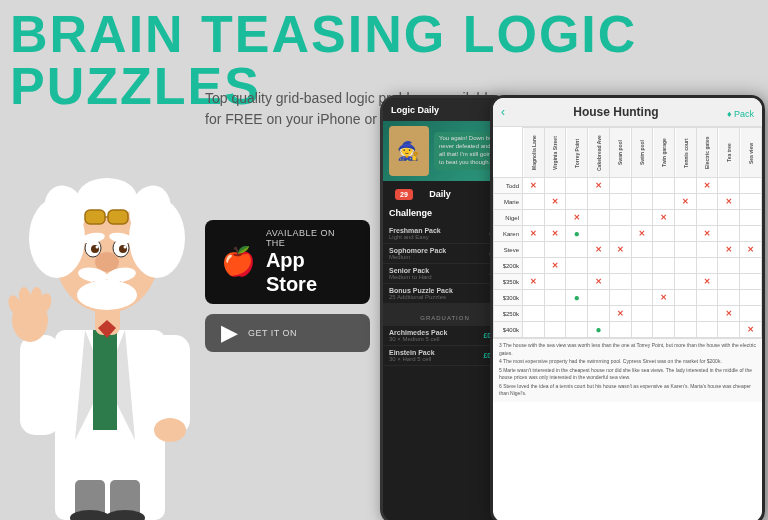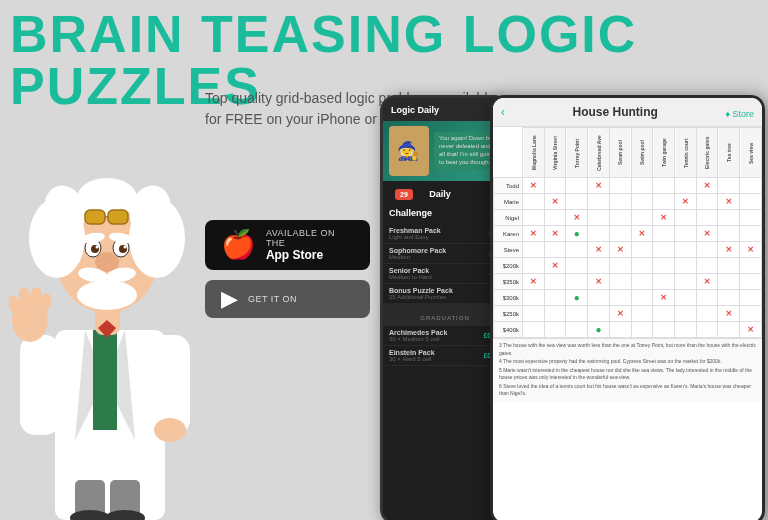--- a/index.html
+++ b/index.html
@@ -71,21 +71,21 @@
     }
 
     .app-btn-small {
       font-size: 9px;
       text-transform: uppercase;
       letter-spacing: 0.5px;
       color: #ccc;
     }
 
     .app-btn-large {
-      font-size: 12px;
+      font-size: 20px;
       font-weight: bold;
       color: white;
       line-height: 1.2;
     }
 
     .google-btn {
       background: #555;
     }
 
     .google-btn-inner {
@@ -500,21 +500,21 @@
   </div>
 </div>
 
 <div class="tablet-device">
   <div class="tablet-screen">
     <div class="tablet-header">
       <span class="tablet-back">‹</span>
       <span class="tablet-title">House Hunting</span>
       <div>
         <span class="tablet-hint">♦ </span>
-        <span class="tablet-hint">Store</span>
+        <span class="tablet-hint">Pack</span>
       </div>
     </div>
     <div class="tablet-grid">
       <table>
         <thead>
           <tr>
             <th style="background:white; border:none; writing-mode:horizontal-tb; transform:none; height:auto;"></th>
             <th>Magnolia Lane</th>
             <th>Virginia Street</th>
             <th>Torrey Point</th>

